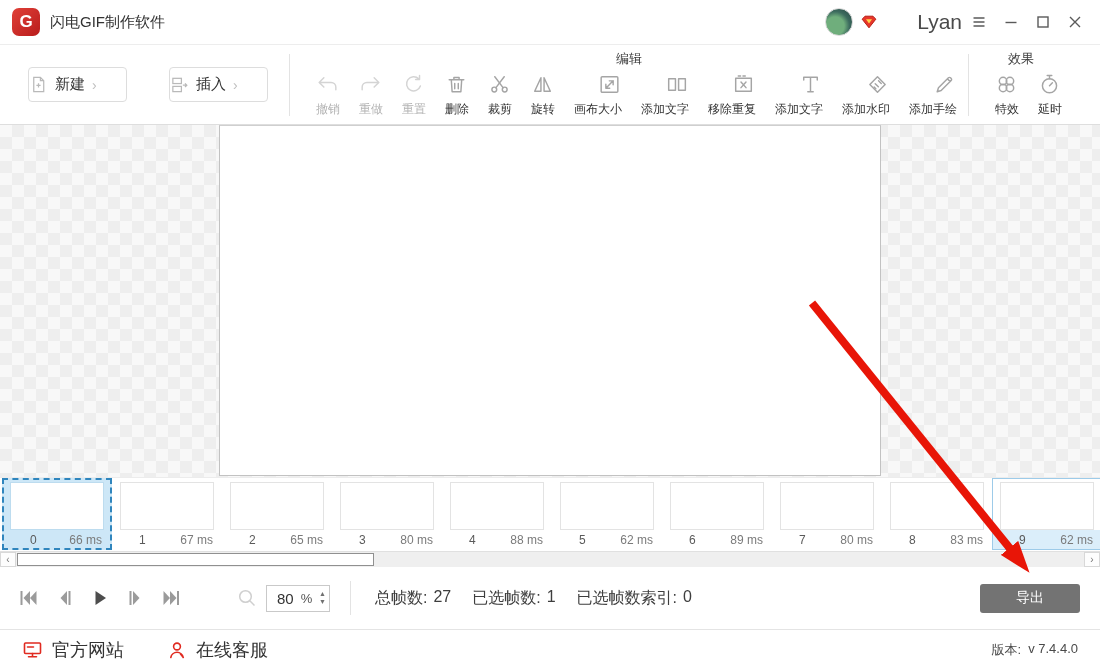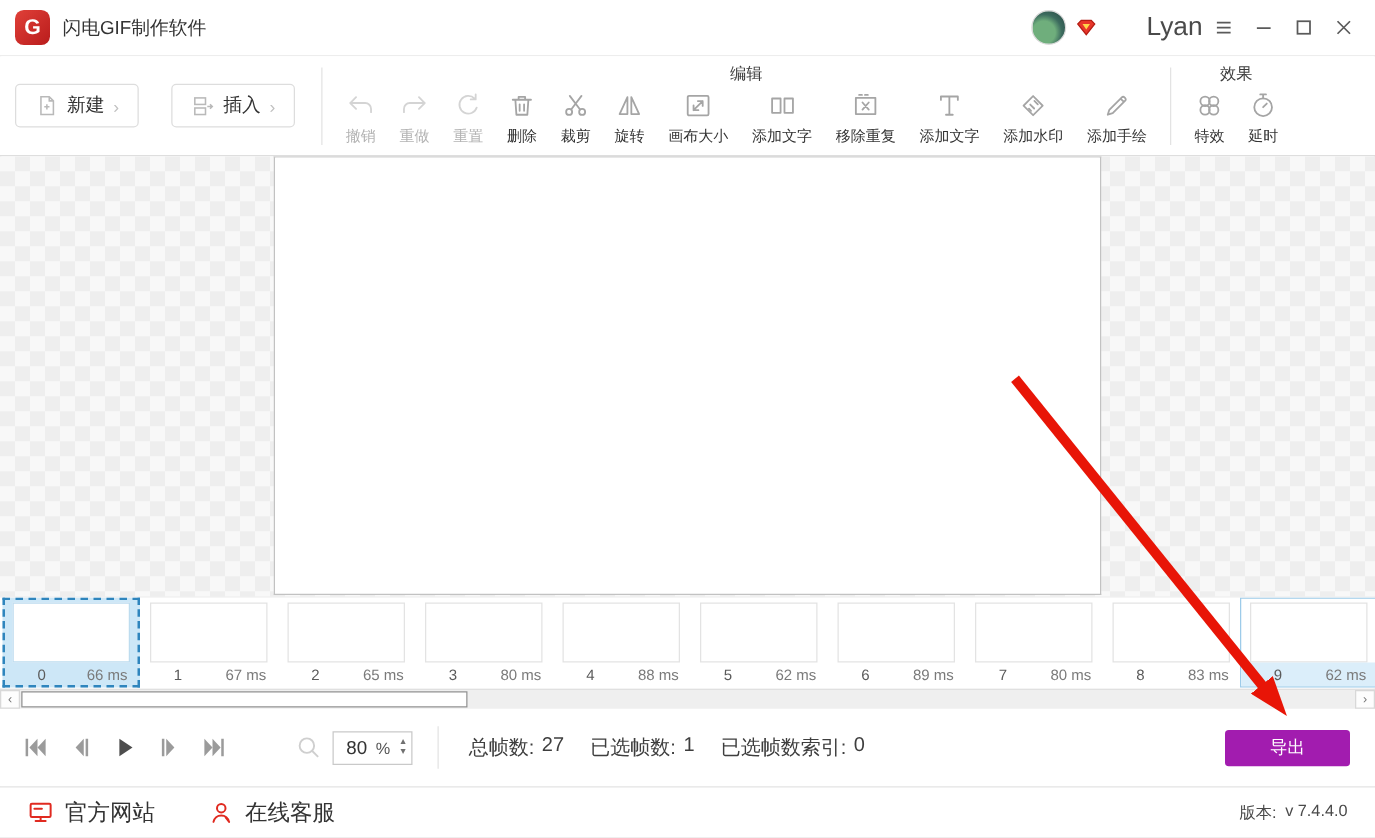--- a/index.html
+++ b/index.html
@@ -15,28 +15,28 @@
   .app-title { font-size:15px; color:#333; margin-left:10px; flex:0 0 auto; }
   .tb-spacer { flex:1; }
   .avatar { width:28px; height:28px; border-radius:50%; background:radial-gradient(circle at 35% 65%, #6fae7c 0 38%, #3c6b5e 60%, #24423f 100%); border:1px solid #d9d9d9; }
   .vip-badge { margin-left:7px; display:flex; }
   .username { font-size:21px; color:#4a4a4a; margin-left:26px; width:58px; text-align:right; }
   .win-btn { width:30px; height:30px; display:flex; align-items:center; justify-content:center; margin-left:2px; background:transparent; border:none; cursor:default; }
   .win-btn svg { stroke:#5a5a5a; stroke-width:1.4; fill:none; }
   
   .toolbar { height:80px; display:flex; border-bottom:1px solid #dedede; background:#fff; align-items:stretch; }
   .tbar-left { display:flex; align-items:center; gap:26px; padding:0 12px 0 12px; }
-  .big-btn { width:99px; height:35px; border:1px solid #ddd; border-radius:4px; background:#fff; display:flex; align-items:center; justify-content:center; gap:7px; font-size:15px; color:#333; }
+  .big-btn { width:99px; height:35px; border:1px solid #ddd; border-radius:4px; background:#fff; display:flex; align-items:center; justify-content:flex-start; gap:7px; font-size:15px; color:#333;margin-left:16px; }
   .big-btn svg { stroke:#b9b9b9; fill:none; stroke-width:1.3; }
   .big-btn .chev { color:#c0c0c0; font-size:14px; }
   .tb-sep { width:1px; background:#e3e3e3; align-self:center; height:62px; margin:0 9px; }
   .tb-group { display:flex; flex-direction:column; }
   .tb-group-label { text-align:center; font-size:13px; color:#3c3c3c; padding-top:5px; height:21px; }
   .tb-tools { display:flex; flex:1; align-items:center; }
-  .tool { display:flex; flex-direction:column; align-items:center; justify-content:center; min-width:43px; padding:0 2px; gap:4px; }
+  .tool { display:flex; flex-direction:column; align-items:flex-end; justify-content:center; min-width:43px; padding:0 2px; gap:4px; }
   .tool.wide { min-width:67px; }
   .ticon { width:25px; height:25px; stroke:#a5a5a5; fill:none; stroke-width:1.4; stroke-linecap:round; stroke-linejoin:round; }
   .tlabel { font-size:12px; color:#343434; white-space:nowrap; }
   .tool.disabled .ticon { stroke:#d4d4d4; }
   .tool.disabled .tlabel { color:#b3b3b3; }
   
   .main { height:352px; position:relative; background:repeating-conic-gradient(#eeeeee 0% 25%, #f8f8f8 0% 50%); background-size:24px 24px; }
   .canvas { position:absolute; left:219px; top:0; width:662px; height:351px; background:#fff; border:1px solid #c2c2c2; border-top-color:#cfcfcf; }
   
   .timeline { height:74px; background:#fff; display:flex; padding-left:2px; overflow:hidden; border-top:1px solid #ececec; }
@@ -61,21 +61,21 @@
   .mag { margin-left:38px; margin-right:8px; display:flex; }
   .mag svg { stroke:#cfcfcf; fill:none; stroke-width:1.5; }
   .spinner { width:64px; height:27px; border:1px solid #c9c9c9; display:flex; align-items:center; background:#fff; }
   .spin-val { font-size:15px; color:#333; margin-left:10px; }
   .spin-unit { font-size:13px; color:#555; margin-left:7px; }
   .spin-arrows { margin-left:auto; margin-right:3px; display:flex; flex-direction:column; line-height:0; }
   .spin-arrows span { font-size:7px; color:#707070; height:8px; display:flex; align-items:center; }
   .cb-sep { width:1px; height:34px; background:#e3e3e3; margin:0 24px 0 20px; }
   .stats { display:flex; gap:21px; font-size:16px; color:#3e3e3e; }
   .stat { display:flex; gap:6px; }
-  .export-btn { margin-left:auto; width:100px; height:29px; border:none; border-radius:3px; background:#a21caf; color:#fff; font-size:14px; font-family:inherit; }
+  .export-btn { margin-left:auto; width:100px; height:29px; border:none; border-radius:3px; background:#737373; color:#fff; font-size:14px; font-family:inherit; }
   
   .statusbar { height:41px; border-top:1px solid #e4e4e4; display:flex; align-items:center; padding:0 22px; background:#fff; }
   .sb-link { display:flex; align-items:center; gap:9px; font-size:18px; color:#333; background:none; border:none; font-family:inherit; }
   .sb-link + .sb-link { margin-left:43px; }
   .sb-link svg { stroke:#e02a20; fill:none; stroke-width:1.6; stroke-linecap:round; stroke-linejoin:round; }
   .version { margin-left:auto; font-size:13px; color:#4a4a4a; display:flex; gap:7px; }
   
   .arrow-overlay { position:absolute; left:0; top:0; width:1100px; height:670px; pointer-events:none; z-index:50; }
 </style>
 </head>

